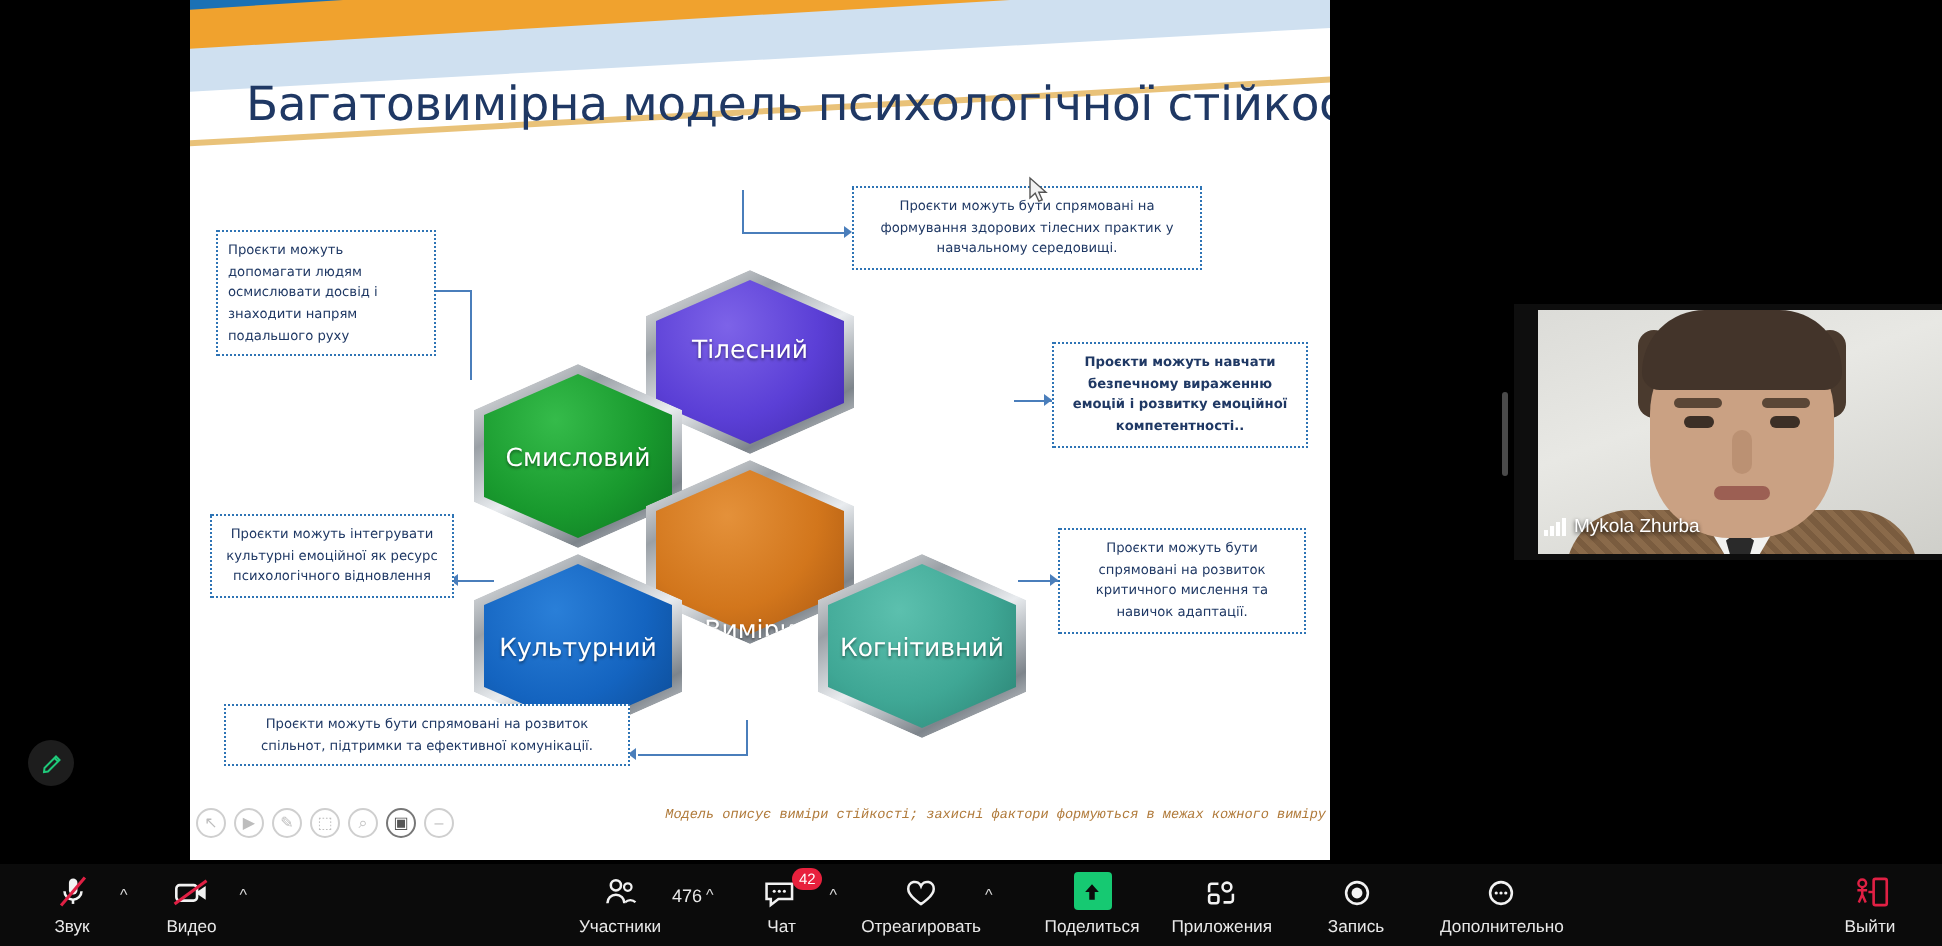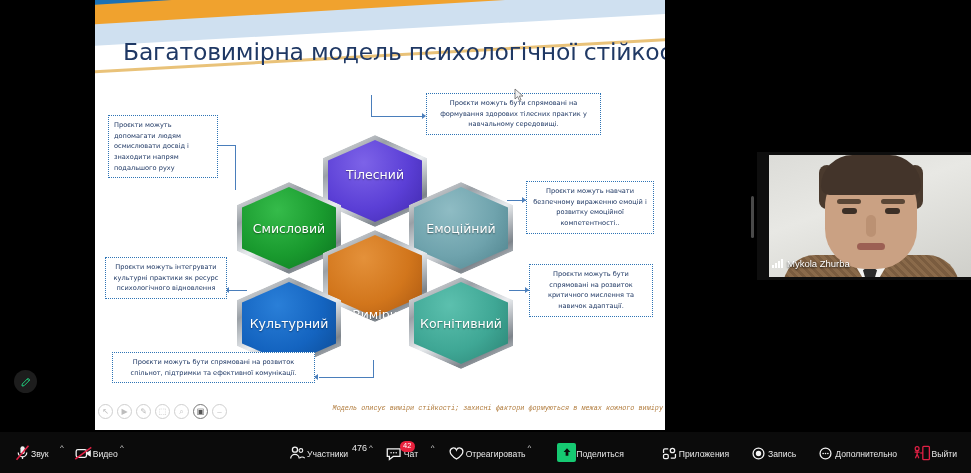--- a/index.html
+++ b/index.html
@@ -60,21 +60,21 @@
     position: absolute; background: #ffffff;
     border: 1px dotted #2e74b5;
     color: #1f3864; font-size: 6.6px; line-height: 1.62;
     padding: 4px 5px; font-family: "DejaVu Sans", sans-serif;
   }
   .callout.center { text-align: center; }
   .callout.left   { text-align: left; }
 
   #callout-tilesnyi   { left: 331px; top: 93px;  width: 175px; }
   #callout-smyslovyi  { left: 13px;  top: 115px; width: 110px; }
-  #callout-emotsiinyi { left: 431px; top: 181px; width: 128px; }
+  #callout-emotsiinyi { left: 431px; top: 171px; width: 128px; font-weight: bold; }
   #callout-kulturnyi  { left: 10px;  top: 257px; width: 122px; }
   #callout-kohnityvnyi{ left: 434px; top: 264px; width: 124px; }
   #callout-sotsialnyi { left: 17px;  top: 352px; width: 203px; }
 
   
   .conn { position: absolute; background: #4a7ebb; }
   .conn-v { width: 1px; }
   .conn-h { height: 1px; }
   .arrow-l, .arrow-r {
     position: absolute; width: 0; height: 0;
@@ -180,22 +180,22 @@
   .bars i { display: block; width: 2px; background: #fff; }
   .bars i:nth-child(1){height:3px} .bars i:nth-child(2){height:5px}
   .bars i:nth-child(3){height:7px} .bars i:nth-child(4){height:9px}
 
   
   #toolbar {
     position: absolute; left: 0; bottom: 0; width: 971px; height: 41px;
     background: #0b0b0b; display: flex; align-items: center;
   }
   .tb-item {
-    position: relative; display: flex; flex-direction: row; align-items: center;
-    justify-content: flex-start; min-width: 44px; height: 41px; color: #e8e8e8;
+    position: relative; display: flex; flex-direction: column; align-items: center;
+    justify-content: center; min-width: 44px; height: 41px; color: #e8e8e8;
   }
   .tb-icon { height: 18px; display: flex; align-items: flex-end; justify-content: center; position: relative; }
   .tb-label { font-size: 8.6px; margin-top: 3px; color: #e9e9e9; white-space: nowrap; }
   .caret { color: #d8d8d8; font-size: 8px; margin-left: 2px; align-self: center; padding-bottom: 10px; }
   .tb-group { display: flex; align-items: center; }
   .badge {
     position: absolute; top: -3px; right: -11px; background: #e8213d; color: #fff;
     font-size: 7.5px; border-radius: 8px; padding: 0.5px 3.5px; line-height: 1.35;
   }
   .count { font-size: 9px; color: #e9e9e9; margin-left: 4px; padding-bottom: 10px; align-self: center; }
@@ -253,46 +253,41 @@
         <div class="hex top" id="hex-tilesnyi">
           <div class="plate"></div>
           <div class="face" style="background:radial-gradient(ellipse at 38% 28%, #7d63e8 0%, #5b3fd6 55%, #3f28ab 100%);"></div>
           <span class="lbl">Тілесний</span>
         </div>
         <div class="hex" id="hex-smyslovyi">
           <div class="plate"></div>
           <div class="face" style="background:radial-gradient(ellipse at 38% 28%, #35bb4a 0%, #199a2e 55%, #0c7320 100%);"></div>
           <span class="lbl">Смисловий</span>
         </div>
-        <div class="hex" id="hex-emotsiinyi">
-          <div class="plate"></div>
-          <div class="face" style="background:radial-gradient(ellipse at 38% 28%, #8fbcc4 0%, #6fa3ad 55%, #4d818b 100%);"></div>
-          <span class="lbl">Емоційний</span>
-        </div>
         <div class="hex" id="hex-vymiry">
           <div class="plate"></div>
           <div class="face" style="background:radial-gradient(ellipse at 38% 28%, #e4913a 0%, #d2761c 55%, #a85610 100%);"></div>
           <span class="lbl">Виміри</span>
         </div>
         <div class="hex" id="hex-kulturnyi">
           <div class="plate"></div>
           <div class="face" style="background:radial-gradient(ellipse at 38% 28%, #2a7fd8 0%, #1464c0 55%, #0c4a93 100%);"></div>
           <span class="lbl">Культурний</span>
         </div>
         <div class="hex" id="hex-kohnityvnyi">
           <div class="plate"></div>
           <div class="face" style="background:radial-gradient(ellipse at 38% 28%, #5cc0ae 0%, #3fa795 55%, #2a8172 100%);"></div>
           <span class="lbl">Когнітивний</span>
         </div>
       </div>
 
       <div class="callout center" id="callout-tilesnyi">Проєкти можуть бути спрямовані на формування здорових тілесних практик у навчальному середовищі.</div>
       <div class="callout left" id="callout-smyslovyi">Проєкти можуть допомагати людям осмислювати досвід і знаходити напрям подальшого руху</div>
       <div class="callout center" id="callout-emotsiinyi">Проєкти можуть навчати безпечному вираженню емоцій і розвитку емоційної компетентності..</div>
-      <div class="callout center" id="callout-kulturnyi">Проєкти можуть інтегрувати культурні практики як ресурс психологічного відновлення</div>
+      <div class="callout center" id="callout-kulturnyi">Проєкти можуть інтегрувати культурні емоційної як ресурс психологічного відновлення</div>
       <div class="callout center" id="callout-kohnityvnyi">Проєкти можуть бути спрямовані на розвиток критичного мислення та навичок адаптації.</div>
       <div class="callout center" id="callout-sotsialnyi">Проєкти можуть бути спрямовані на розвиток спільнот, підтримки та ефективної комунікації.</div>
 
       <div id="slide-caption">Модель описує виміри стійкості; захисні фактори формуються в межах кожного виміру</div>
 
       <div id="slide-tools">
         <div class="stool">↖</div>
         <div class="stool">▶</div>
         <div class="stool">✎</div>
         <div class="stool">⬚</div>
@@ -427,21 +422,21 @@
           <span class="share-sq">
             <svg width="12" height="12" viewBox="0 0 14 14">
               <path d="M7 2.5 L11 7 H8.6 V11.5 H5.4 V7 H3 Z" fill="#0b0b0b"></path>
             </svg>
           </span>
         </span>
         <span class="tb-label">Поделиться</span>
       </div>
 
 
-      <div class="tb-item" style="margin-left:24px;">
+      <div class="tb-item" style="margin-left:4px;">
         <span class="tb-icon">
           <svg width="19" height="17" viewBox="0 0 22 20">
             <path d="M9.5 4.5H5.5A1.5 1.5 0 0 0 4 6v3.5" fill="none" stroke="#f2f2f2" stroke-width="1.5"></path>
             <circle cx="14.5" cy="6.5" r="2.6" fill="none" stroke="#f2f2f2" stroke-width="1.5"></circle>
             <path d="M12.5 15.5h4A1.5 1.5 0 0 0 18 14v-3.5" fill="none" stroke="#f2f2f2" stroke-width="1.5"></path>
             <rect x="4" y="11" width="5.5" height="5" rx="1.4" fill="none" stroke="#f2f2f2" stroke-width="1.5"></rect>
           </svg>
         </span>
         <span class="tb-label">Приложения</span>
       </div>

